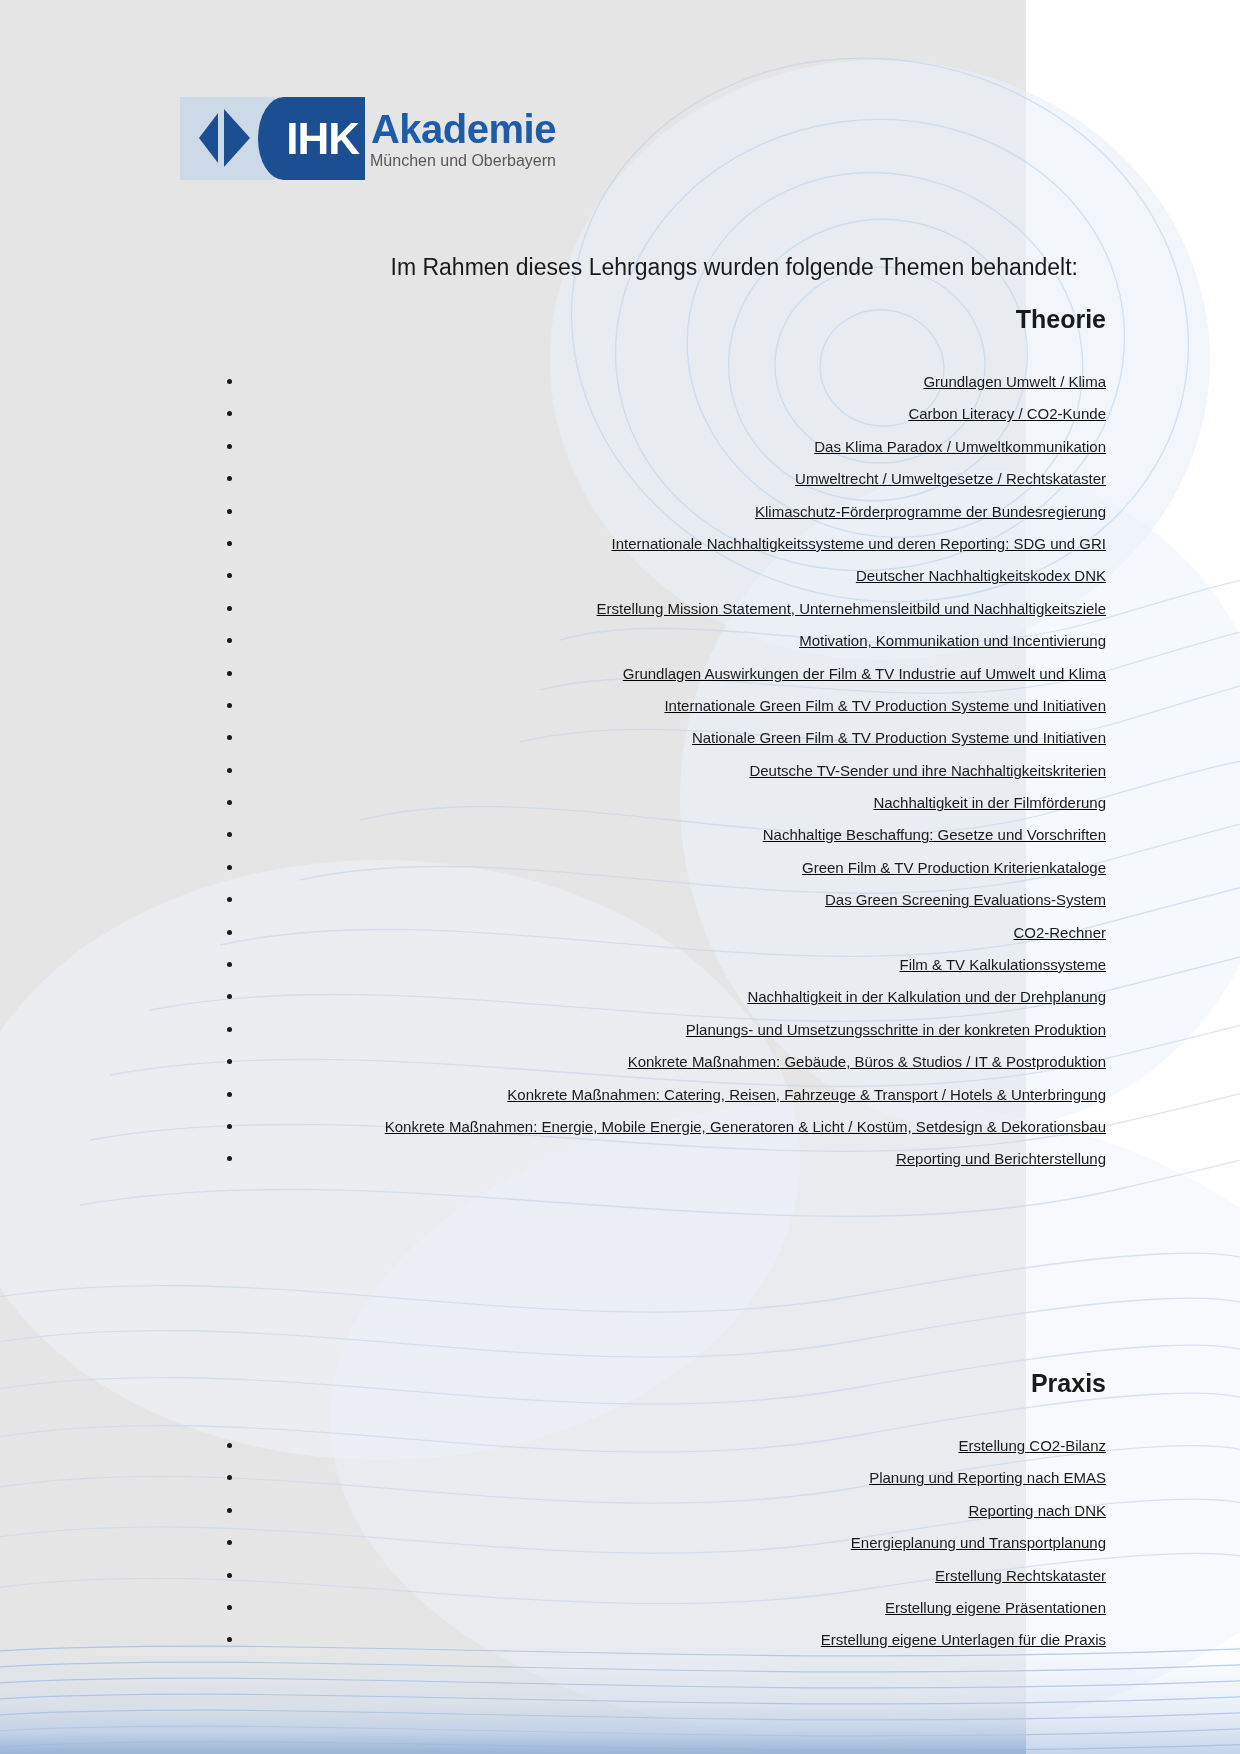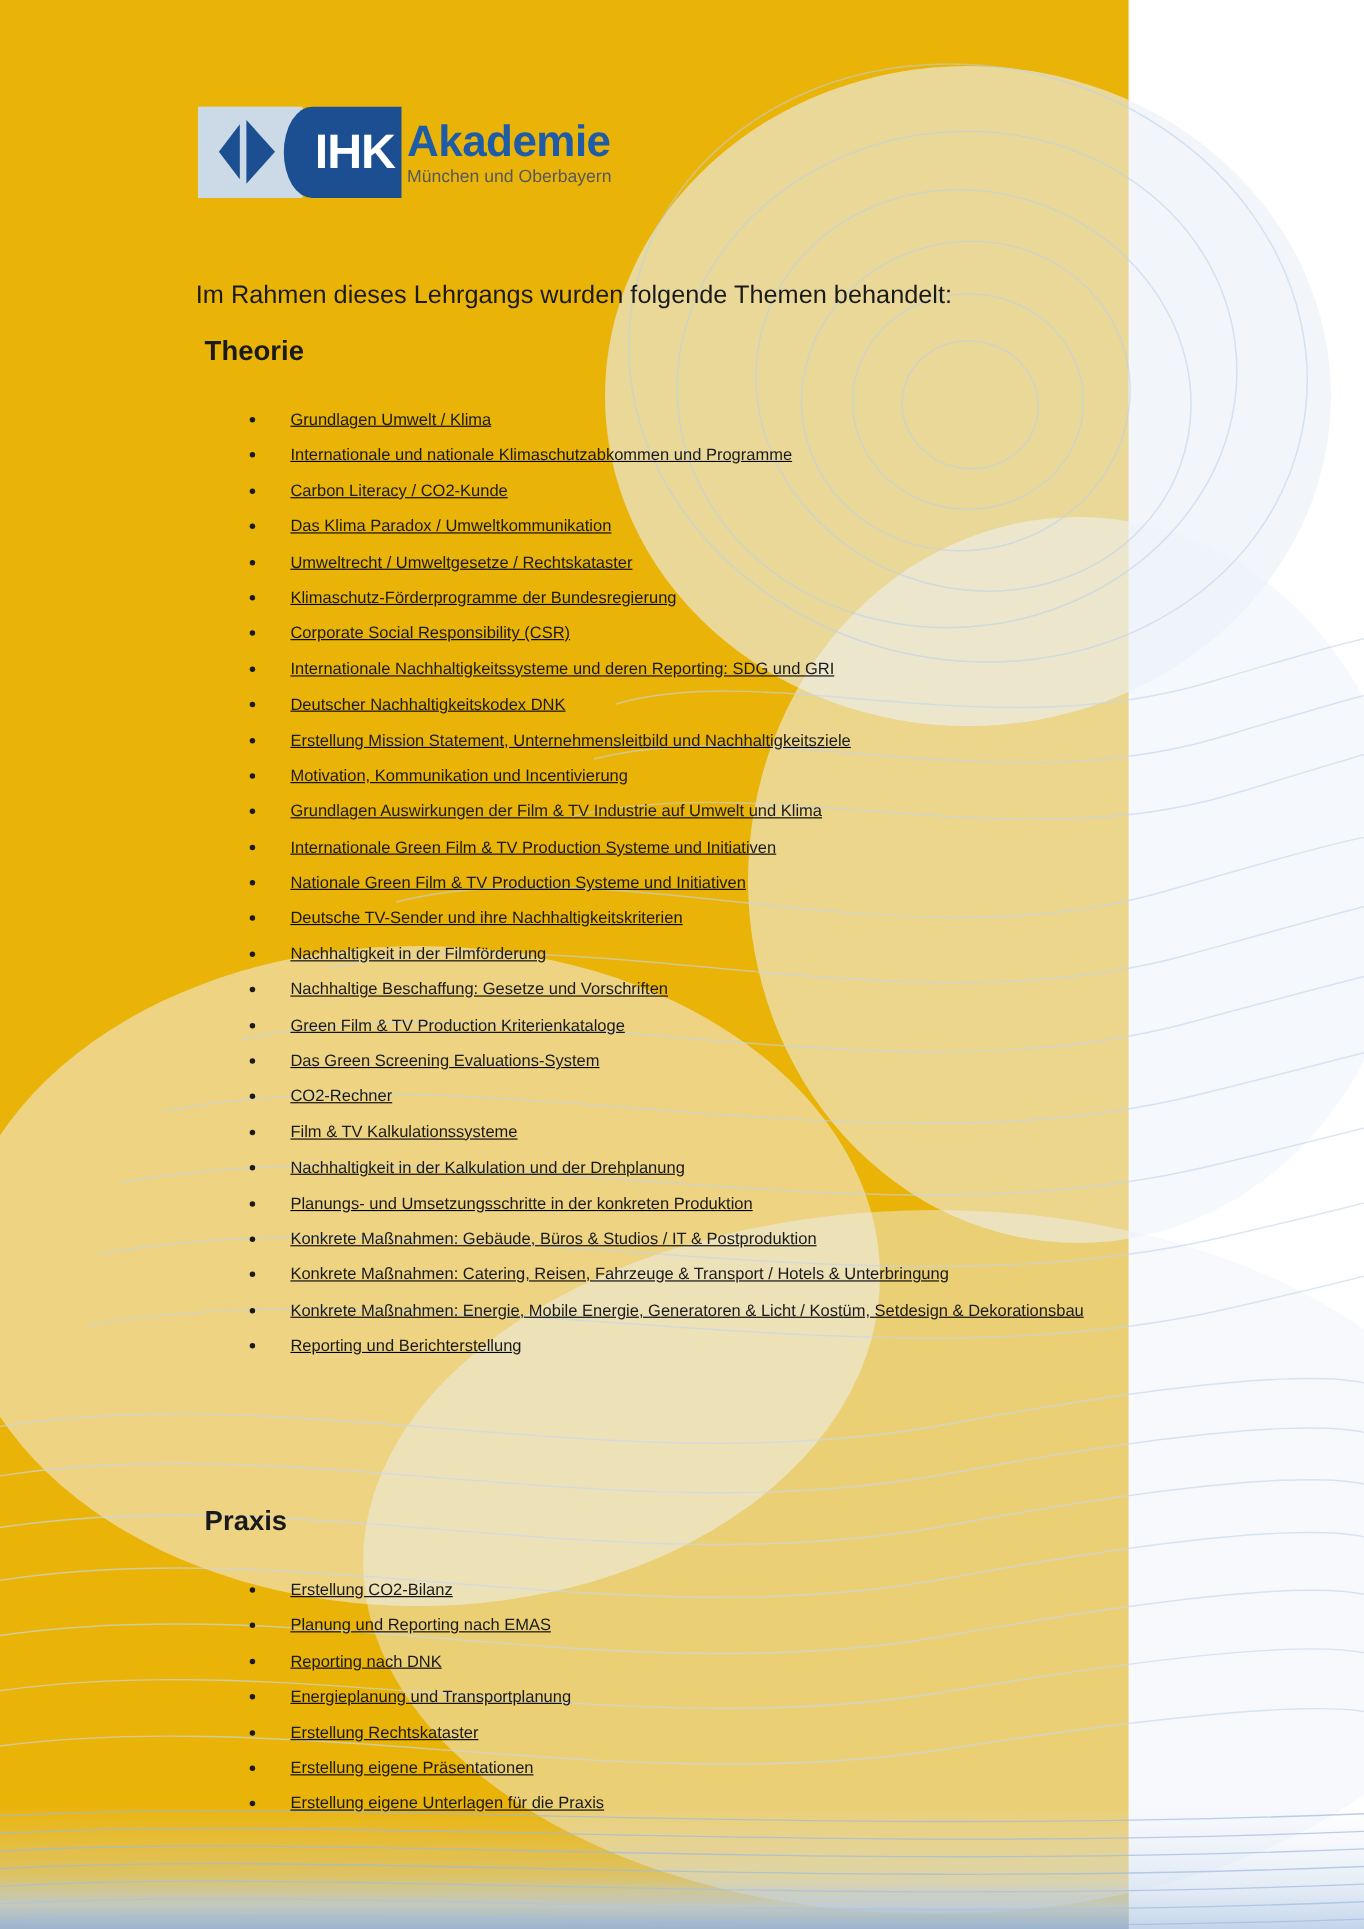--- a/index.html
+++ b/index.html
@@ -3,21 +3,21 @@
 <meta charset="utf-8">
 <style>
   html,body{margin:0;padding:0;}
   body{
     width:1240px;height:1754px;
     font-family:"Liberation Sans", sans-serif;
     background:#ffffff;
     position:relative;
     overflow:hidden;
   }
-  .page{position:absolute;inset:0;width:1026px;height:1754px;background:#eab308;}
+  .page{position:absolute;inset:0;width:1026px;height:1754px;background:#e5e5e5;text-align:right;}
 
   
   .watermark{position:absolute;inset:0;pointer-events:none;}
 
   
   .logo{position:absolute;left:180px;top:97px;height:83px;}
   .logo-light{
     position:absolute;left:0;top:0;width:95px;height:83px;
     background:#ccd9e6;
   }
@@ -162,41 +162,33 @@
 
   <div class="section theorie">
     <h2 class="section-title">Theorie</h2>
     <ul class="topics">
         <li>
           <span class="bullet"></span>
           <span class="topic-text">Grundlagen Umwelt / Klima</span>
         </li>
         <li>
           <span class="bullet"></span>
-          <span class="topic-text">Internationale und nationale Klimaschutzabkommen und Programme</span>
-        </li>
-        <li>
-          <span class="bullet"></span>
           <span class="topic-text">Carbon Literacy / CO2-Kunde</span>
         </li>
         <li>
           <span class="bullet"></span>
           <span class="topic-text">Das Klima Paradox / Umweltkommunikation</span>
         </li>
         <li>
           <span class="bullet"></span>
           <span class="topic-text">Umweltrecht / Umweltgesetze / Rechtskataster</span>
         </li>
         <li>
           <span class="bullet"></span>
           <span class="topic-text">Klimaschutz-Förderprogramme der Bundesregierung</span>
-        </li>
-        <li>
-          <span class="bullet"></span>
-          <span class="topic-text">Corporate Social Responsibility (CSR)</span>
         </li>
         <li>
           <span class="bullet"></span>
           <span class="topic-text">Internationale Nachhaltigkeitssysteme und deren Reporting: SDG und GRI</span>
         </li>
         <li>
           <span class="bullet"></span>
           <span class="topic-text">Deutscher Nachhaltigkeitskodex DNK</span>
         </li>
         <li>

